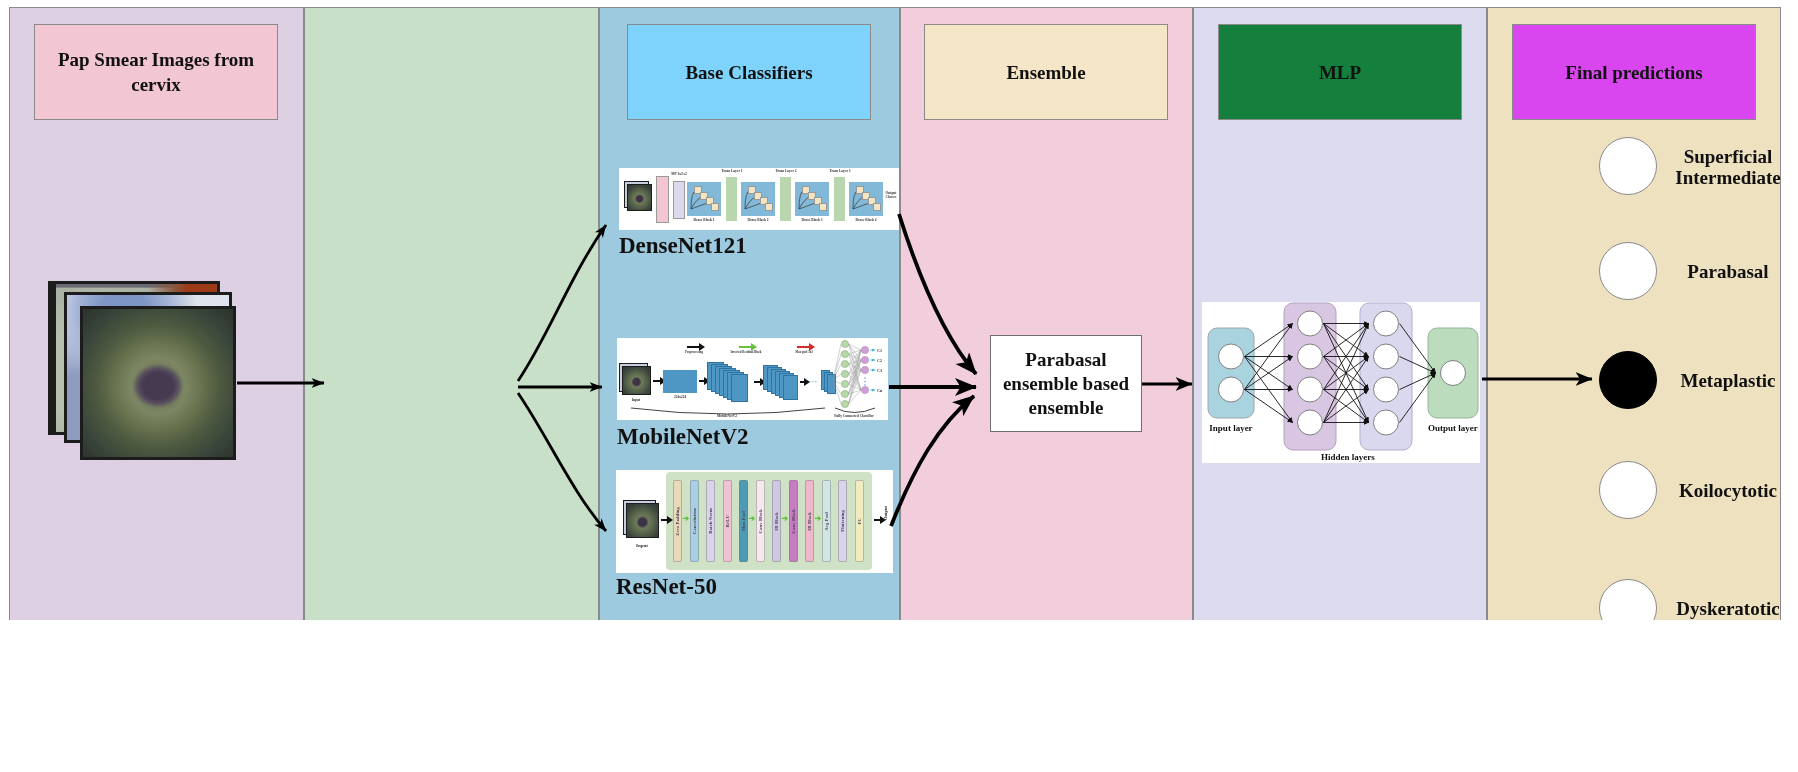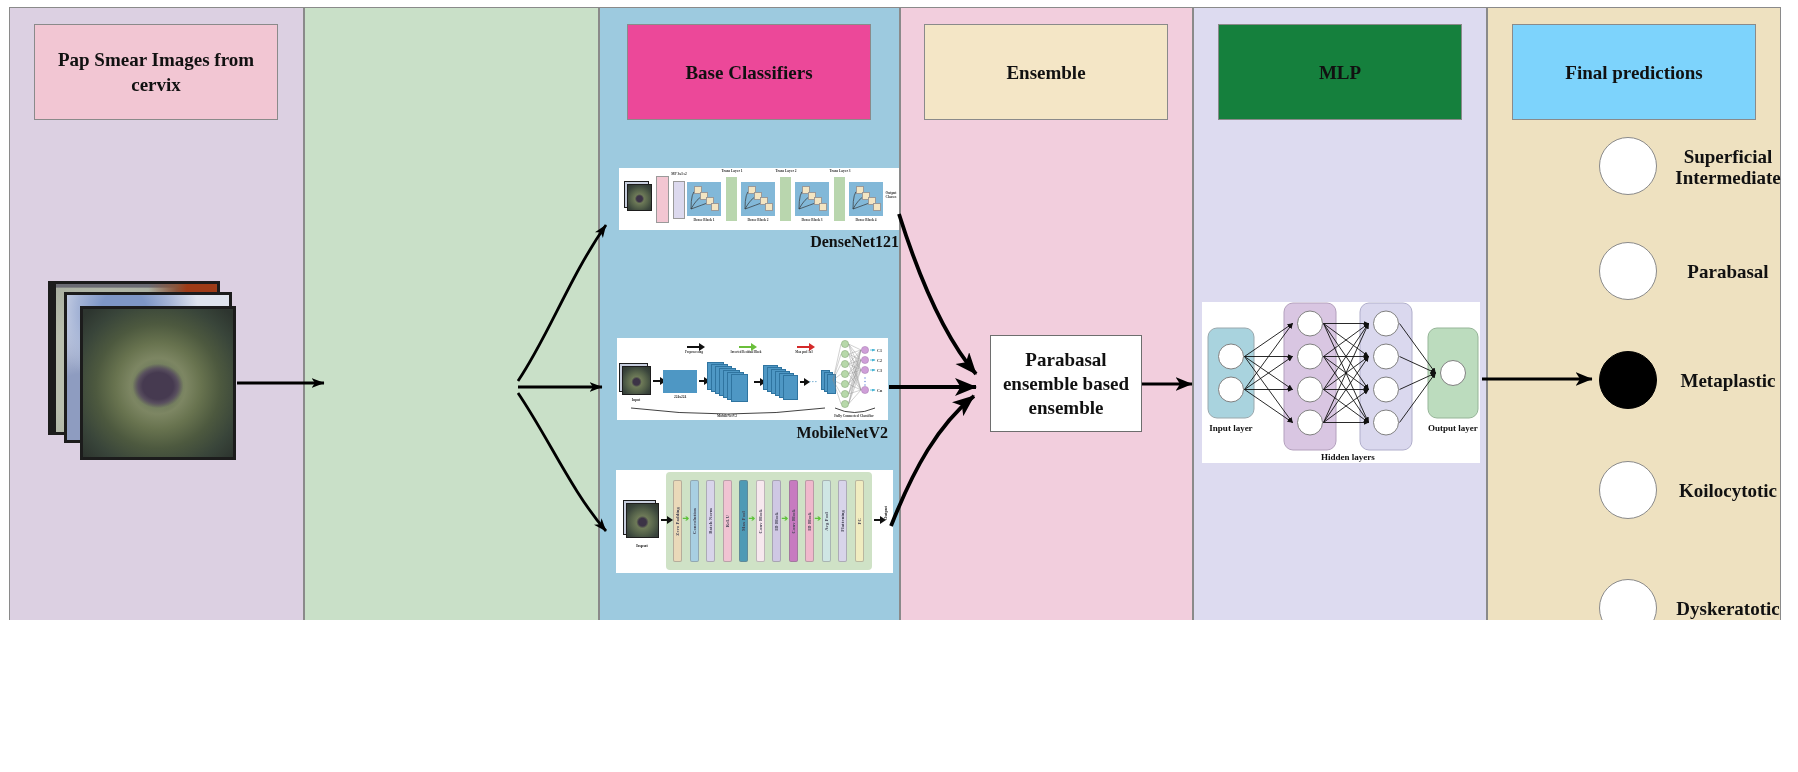--- a/index.html
+++ b/index.html
@@ -22,21 +22,21 @@
   .pap-front{left:80px;top:306px;width:156px;height:154px;background:
      radial-gradient(ellipse 17% 15% at 50% 52%, #463a50 0 60%, #584e5e 78%, rgba(90,90,70,0) 100%),
      radial-gradient(circle at 50% 52%, rgba(0,0,0,0) 0 15%, #7d8663 26%, #68734f 40%, #4d593f 58%, #39453a 78%, #2d352f 95%),
      radial-gradient(circle at 85% 100%, #20261e 0 15%, rgba(40,45,35,0) 35%), #6d7a5c;}
   
   .proc-box{position:absolute;background:#fff;border:1.5px solid #6e6e6e;box-sizing:border-box;z-index:3;
      display:flex;flex-direction:column;align-items:center;justify-content:center;text-align:center;
      font-weight:bold;font-size:19px;line-height:24px;}
   
   .mini-panel{position:absolute;background:#fff;z-index:2;}
-  .mini-title{position:absolute;text-align:right;font-weight:bold;font-size:16px;z-index:2;}
+  .mini-title{position:absolute;text-align:left;font-weight:bold;font-size:23px;z-index:2;}
   .cellimg{position:absolute;border:1.5px solid #1d1d1d;box-sizing:border-box;z-index:2;
      background:radial-gradient(circle at 50% 55%, #3c3346 0 16%, #6e7a58 26%, #55624a 50%, #3a453c 75%, #2e362f 100%);
      box-shadow:-3px -3px 0 -1px #c7cede,-3px -3px 0 0 #1d1d1d;}
   .tinylabel{position:absolute;font-family:"Liberation Serif",serif;font-weight:bold;color:#333;
      text-align:center;line-height:1.1;}
   .vbar{position:absolute;border:0.5px solid #9a9a9a;box-sizing:border-box;}
   
   .dn-block{position:absolute;top:14px;width:34px;height:34px;background:#82b8d8;}
   .dn-sq{position:absolute;width:8px;height:8px;background:#f3e5c2;border:0.5px solid #999;box-sizing:border-box;}
   .dn-sq.s1{left:7px;top:4px}.dn-sq.s2{left:13px;top:10px}.dn-sq.s3{left:19px;top:15px}.dn-sq.s4{left:24px;top:21px}
@@ -73,30 +73,30 @@
   <div class="panel" style="left: 9px; width: 295px; background: rgb(220, 208, 226);"></div>
   <div class="panel" style="left: 304px; width: 295px; background: rgb(201, 224, 200);"></div>
   <div class="panel" style="left: 599px; width: 301px; background: rgb(157, 202, 223);"></div>
   <div class="panel" style="left: 900px; width: 293px; background: rgb(242, 206, 221);"></div>
   <div class="panel" style="left: 1193px; width: 294px; background: rgb(221, 219, 240);"></div>
   <div class="panel" style="left: 1487px; width: 294px; background: rgb(238, 225, 192);"></div>
 
   <div class="panel-header" style="left: 34px; background: rgb(242, 198, 211);">
       <span>Pap Smear Images from cervix</span>
     </div>
-  <div class="panel-header" style="left: 627px; background: #ec4899;">
+  <div class="panel-header" style="left: 627px; background: #7dd3fc;">
       <span>Base Classifiers</span>
     </div>
   <div class="panel-header" style="left: 924px; background: rgb(244, 230, 198);">
       <span>Ensemble</span>
     </div>
   <div class="panel-header" style="left: 1218px; background: #15803d;">
       <span>MLP</span>
     </div>
-  <div class="panel-header" style="left: 1512px; background: #7dd3fc;">
+  <div class="panel-header" style="left: 1512px; background: #d946ef;">
       <span>Final predictions</span>
     </div>
 
   <div class="pap-img pap-back"></div>
   <div class="pap-img pap-mid"></div>
   <div class="pap-img pap-front"></div>
 
 
   <div class="mini-panel" style="left:619px;top:168px;width:280px;height:62px;">
     <div class="cellimg" style="left:8px;top:16px;width:25px;height:27px;"></div>
@@ -329,20 +329,21 @@
       </div>
 
     <span class="rn-garrow" style="left:66.5px;">➔</span>
     <span class="rn-garrow" style="left:132.5px;">➔</span>
     <span class="rn-garrow" style="left:165.5px;">➔</span>
     <span class="rn-garrow" style="left:198.5px;">➔</span>
 
     <div class="leg-arrow" style="left:258px;top:49px;width:7px;"></div>
     <div class="tinylabel rot-label" style="left:268px;top:36px;font-size:4.5px;">Output</div>
   </div>
+  <div class="mini-title" style="left:616px;top:574px;width:277px;">ResNet-50</div>
 
   <div class="proc-box" style="left:990px;top:335px;width:152px;height:97px;">
     <div>Parabasal</div>
     <div>ensemble based</div>
     <div>ensemble</div>
   </div>
 
   <svg id="mlp-svg" width="278" height="161" viewBox="0 0 278 161" style="position:absolute;left:1202px;top:302px;z-index:2;">
     <defs>
       <marker id="mlpArr" markerWidth="6" markerHeight="6" refX="5" refY="2.5" orient="auto" markerUnits="userSpaceOnUse">

